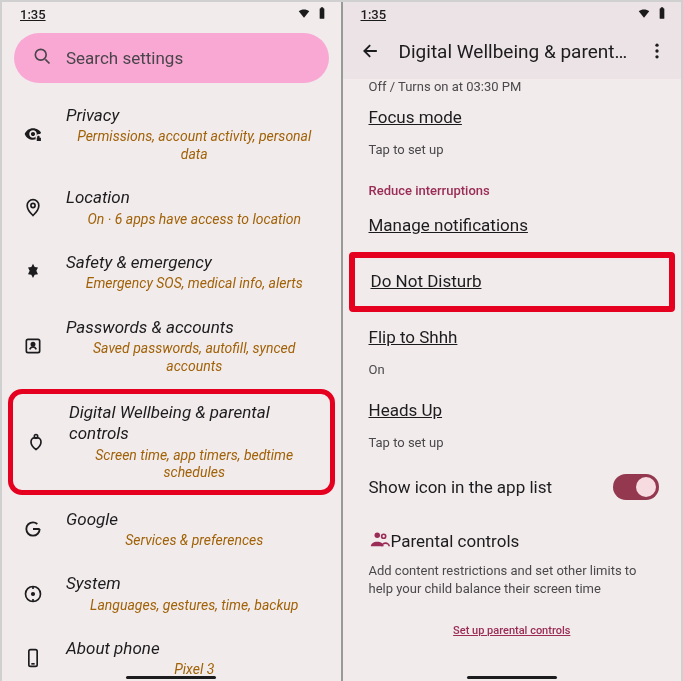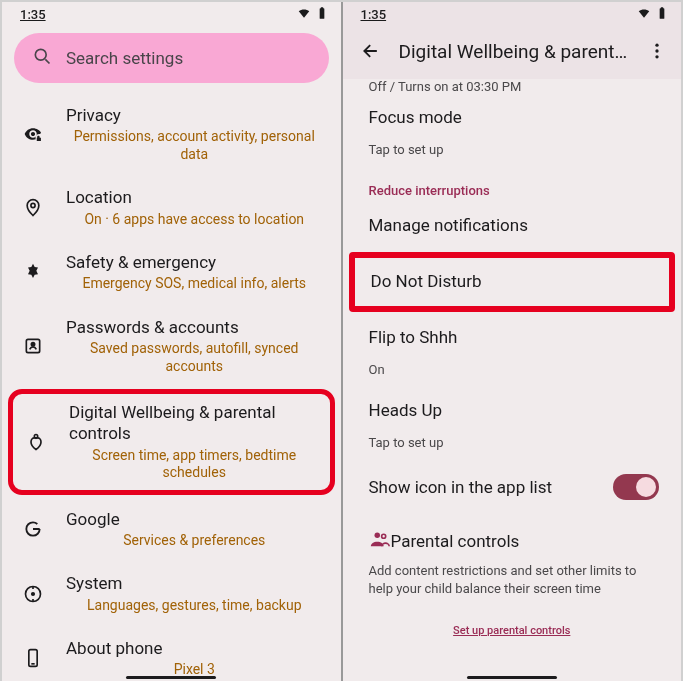--- a/index.html
+++ b/index.html
@@ -52,21 +52,21 @@
   .searchpill span { font-size: 17px; color: #49454a; }
   .list { flex: 1; overflow: hidden; }
   .item {
     display: flex;
     align-items: center;
     padding: 12px 18px 12px 20px;
     gap: 22px;
   }
   .item .ico { width: 22px; display:flex; justify-content:center; color:#1c1b1d; flex: none; }
   .item .ico svg { width: 20px; height: 20px; }
-  .item .txt { flex: 1; min-width: 0; }
+  .item .txt { flex: 1; min-width: 0; font-style: italic; }
   .item .ttl { font-size: 17px; color: #1c1b1d; line-height: 1.25; }
   .item .sub { font-size: 14px; color: #a16207; margin-top: 2px; line-height: 1.25; text-align: center; }
   .highlight {
     border: 5px solid #e6001f;
     border-radius: 14px;
     margin: 2px 6px;
     padding: 8px 10px 8px 12px !important;
   }
   .appbar {
     display: flex;
@@ -75,21 +75,21 @@
     gap: 10px;
     background: #ece3e6;
   }
   .appbar .back, .appbar .more {
     width: 36px; height: 36px; display:flex; align-items:center; justify-content:center; color:#1c1b1d;
   }
   .appbar .back svg, .appbar .more svg { width: 20px; height: 20px; }
   .appbar .title { flex:1; font-size: 19px; color:#1c1b1d; white-space: nowrap; overflow: hidden; text-overflow: ellipsis; }
   .panel { flex:1; overflow:hidden; padding: 0 4px; }
   .p-item { padding: 10px 18px 12px 22px; }
-  .p-item .pt { font-size: 17px; color:#1c1b1d; line-height:1.3; }
+  .p-item .pt { font-size: 17px; color:#1c1b1d; line-height:1.3;text-decoration:underline; }
   .p-item .ps { font-size: 13px; color:#4a484a; margin-top:14px; }
   .p-sec { font-size: 13px; color:#9a2c55; padding: 14px 22px 6px 22px; font-weight: 500; }
   .p-row-highlight {
     border: 6px solid #e6001f;
     border-radius: 4px;
     margin: 4px 2px;
     padding: 12px 14px 14px 16px !important;
   }
   .switchrow {
     display:flex; align-items:center; justify-content:space-between;

